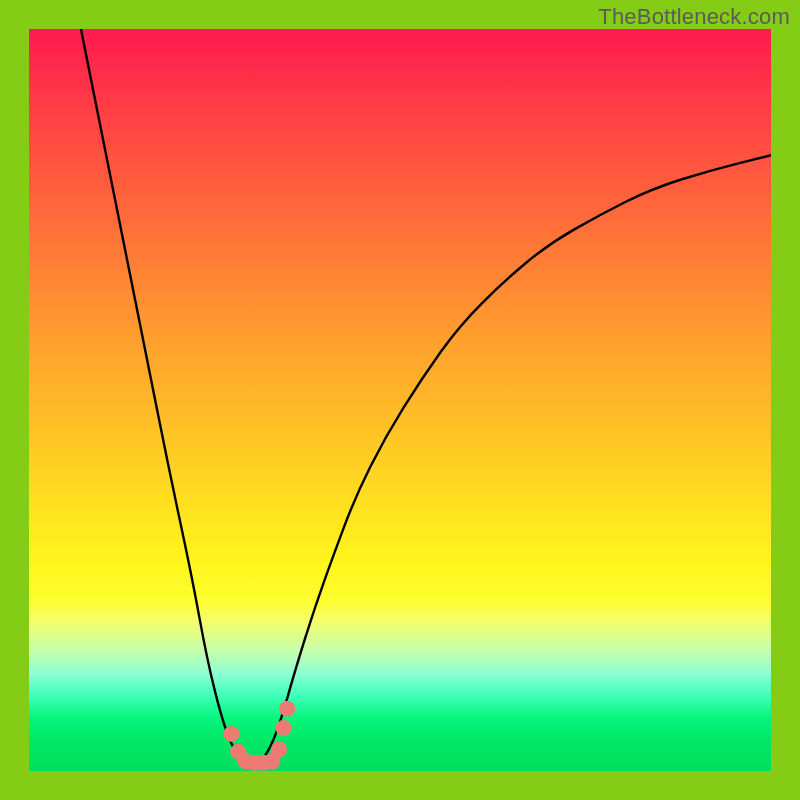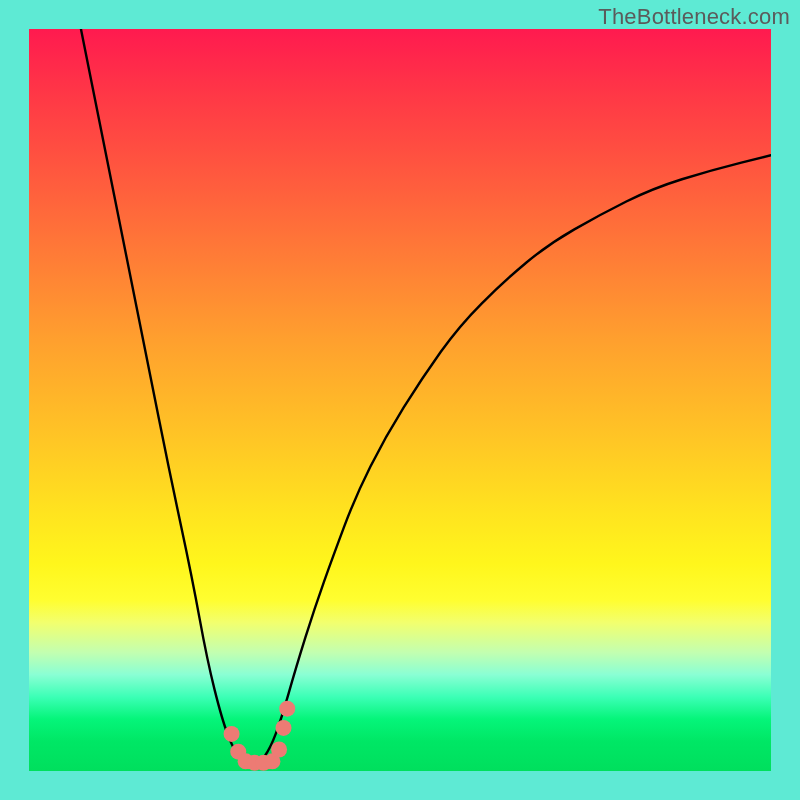--- a/index.html
+++ b/index.html
@@ -8,21 +8,21 @@
     width: 800px;
     height: 800px;
     background: #000;
     overflow: hidden;
     font-family: Arial, Helvetica, sans-serif;
   }
   .frame {
     position: relative;
     width: 800px;
     height: 800px;
-    background: #5eead4;
+    background: #84cc16;
   }
   .watermark {
     position: absolute;
     top: 4px;
     right: 10px;
     color: #5b5b5b;
     font-size: 22px;
     font-weight: 500;
     letter-spacing: 0.2px;
     z-index: 5;

